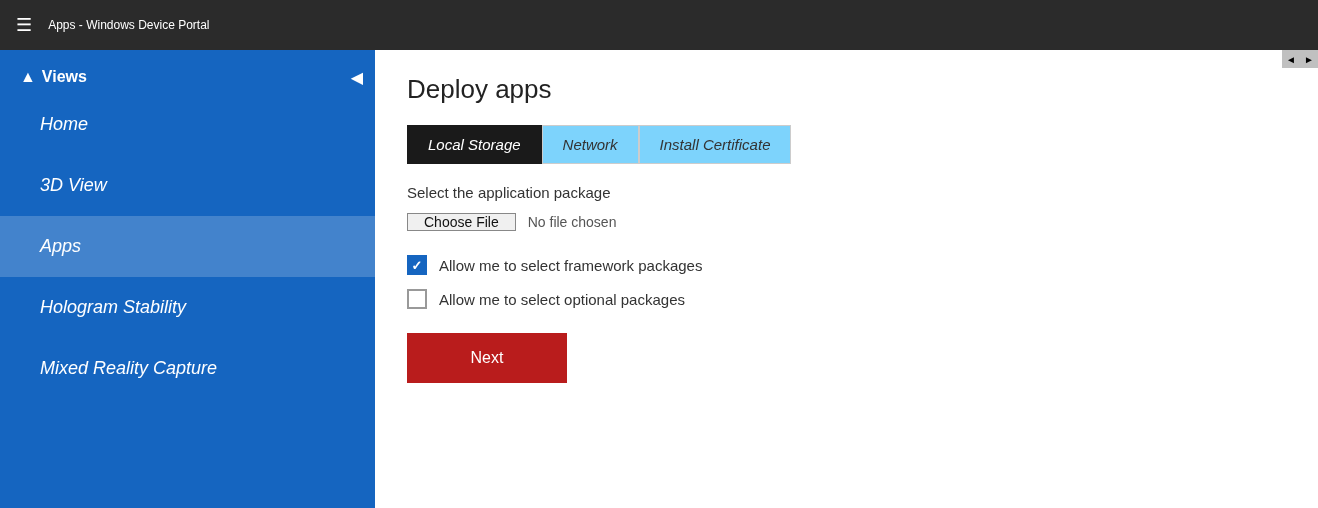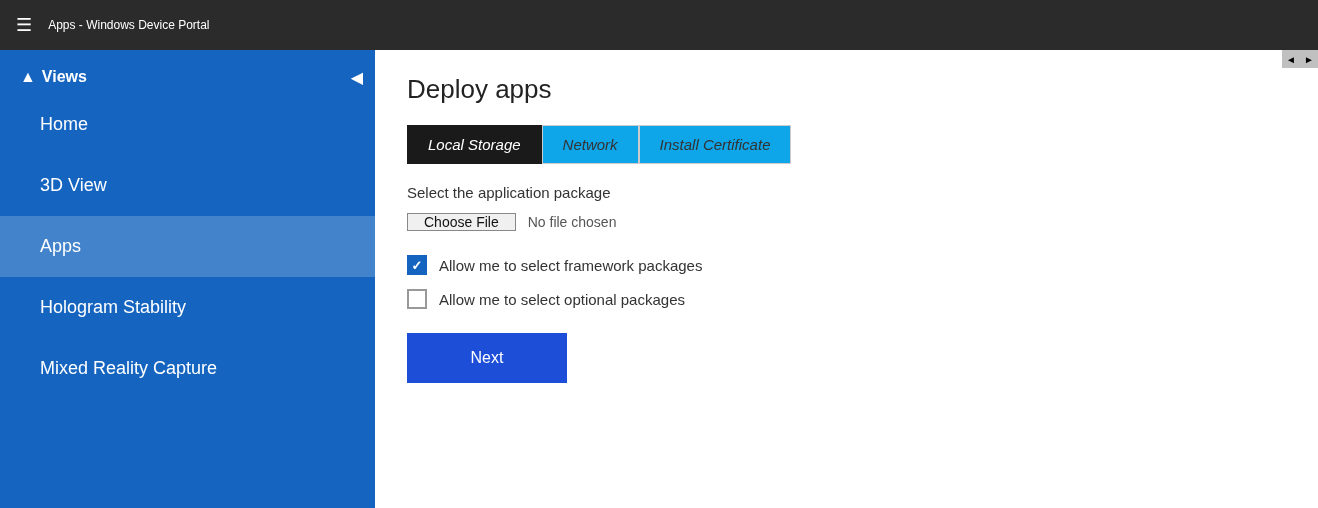--- a/index.html
+++ b/index.html
@@ -60,20 +60,21 @@
       font-weight: 600;
       display: flex;
       align-items: center;
       gap: 6px;
     }
     .sidebar-nav-item {
       padding: 20px 4px 20px 40px;
       font-size: 18px;
       cursor: pointer;
       color: #fff;
+      font-style: italic;
     }
     .sidebar-nav-item.active {
       background: rgba(255,255,255,0.2);
     }
 
     
     .content-area {
       flex: 1;
       background: #fff;
       display: flex;
@@ -96,21 +97,21 @@
     .tabs {
       display: flex;
       margin-bottom: 20px;
       font-style: italic;
     }
     .tab {
       padding: 10px 20px;
       border: 1px solid #ccc;
       cursor: pointer;
       font-size: 15px;
-      background: #0ea5e9;
+      background: #7dd3fc;
       color: #333;
     }
     .tab.active {
       background: #1a1a1a;
       color: #fff;
       border-color: #1a1a1a;
     }
 
     
     .form-label {
@@ -163,21 +164,21 @@
     }
     .checkbox-box.checked::after {
       content: '✓';
       color: #fff;
       font-size: 13px;
       font-weight: bold;
     }
 
     
     .next-btn {
-      background: #1d4ed8;
+      background: #b91c1c;
       color: #fff;
       border: none;
       padding: 16px 60px;
       font-size: 16px;
       cursor: pointer;
       margin-top: 10px;
       min-width: 160px;
     }
 
     

